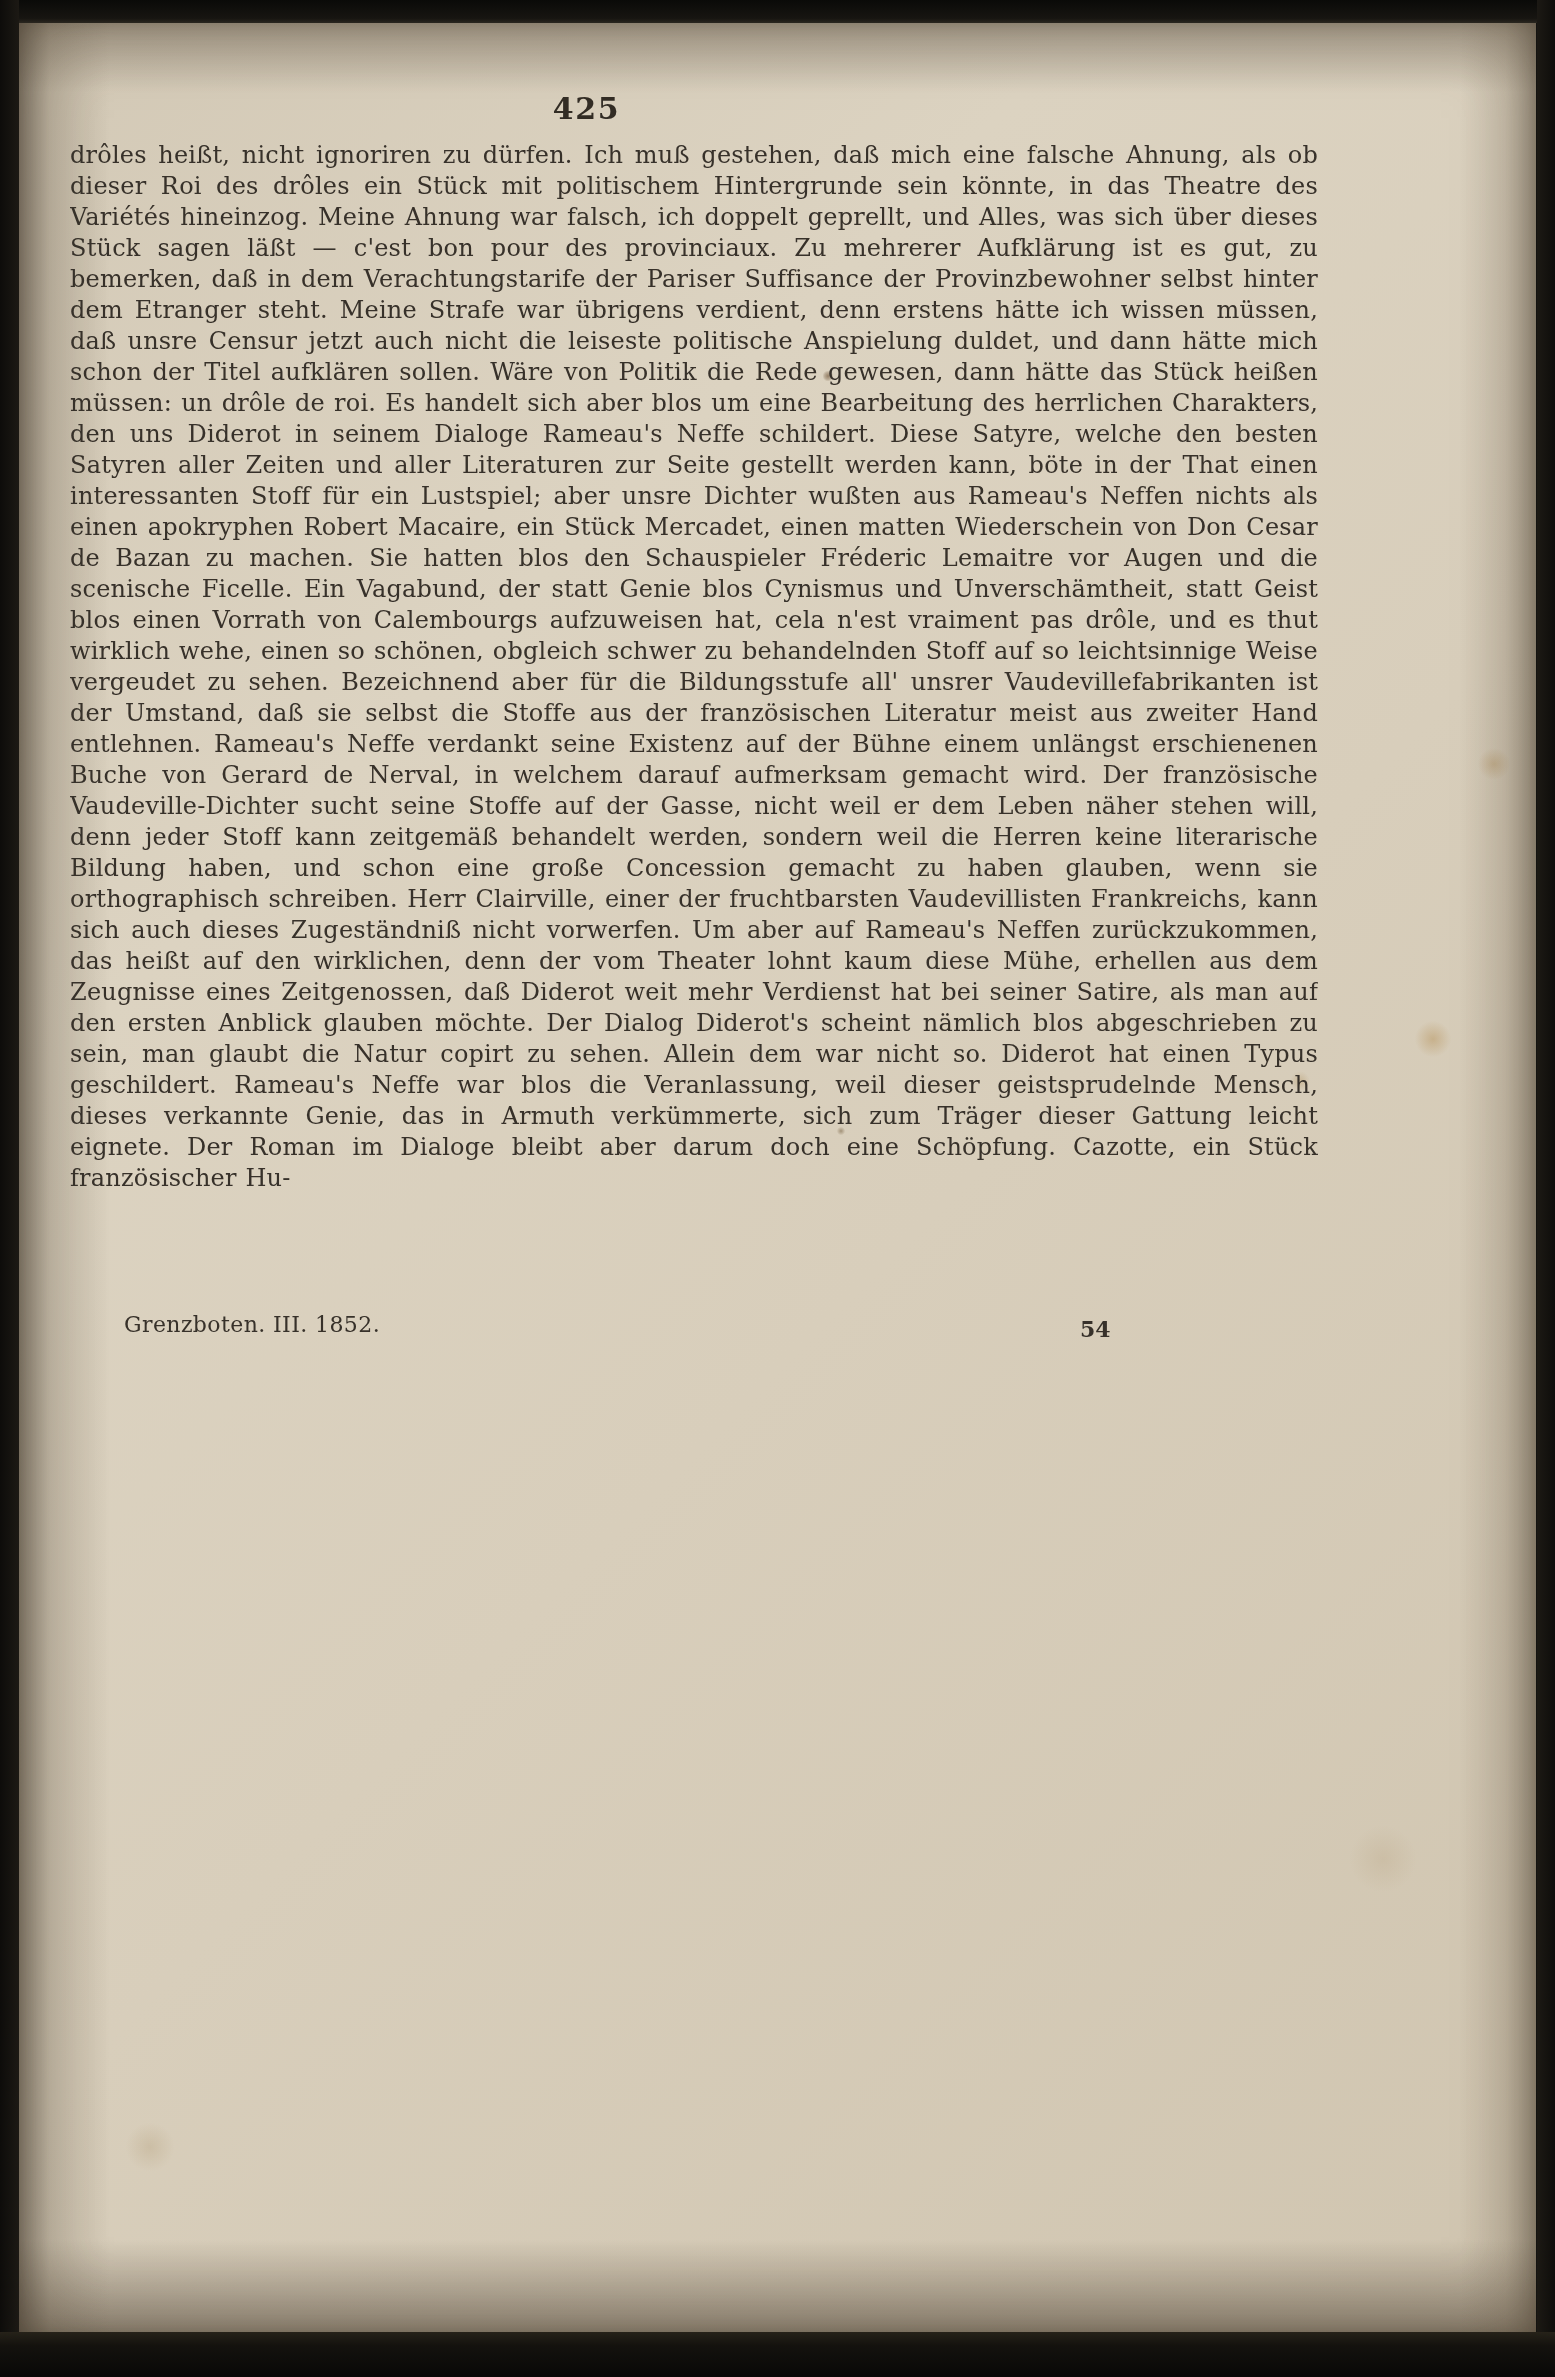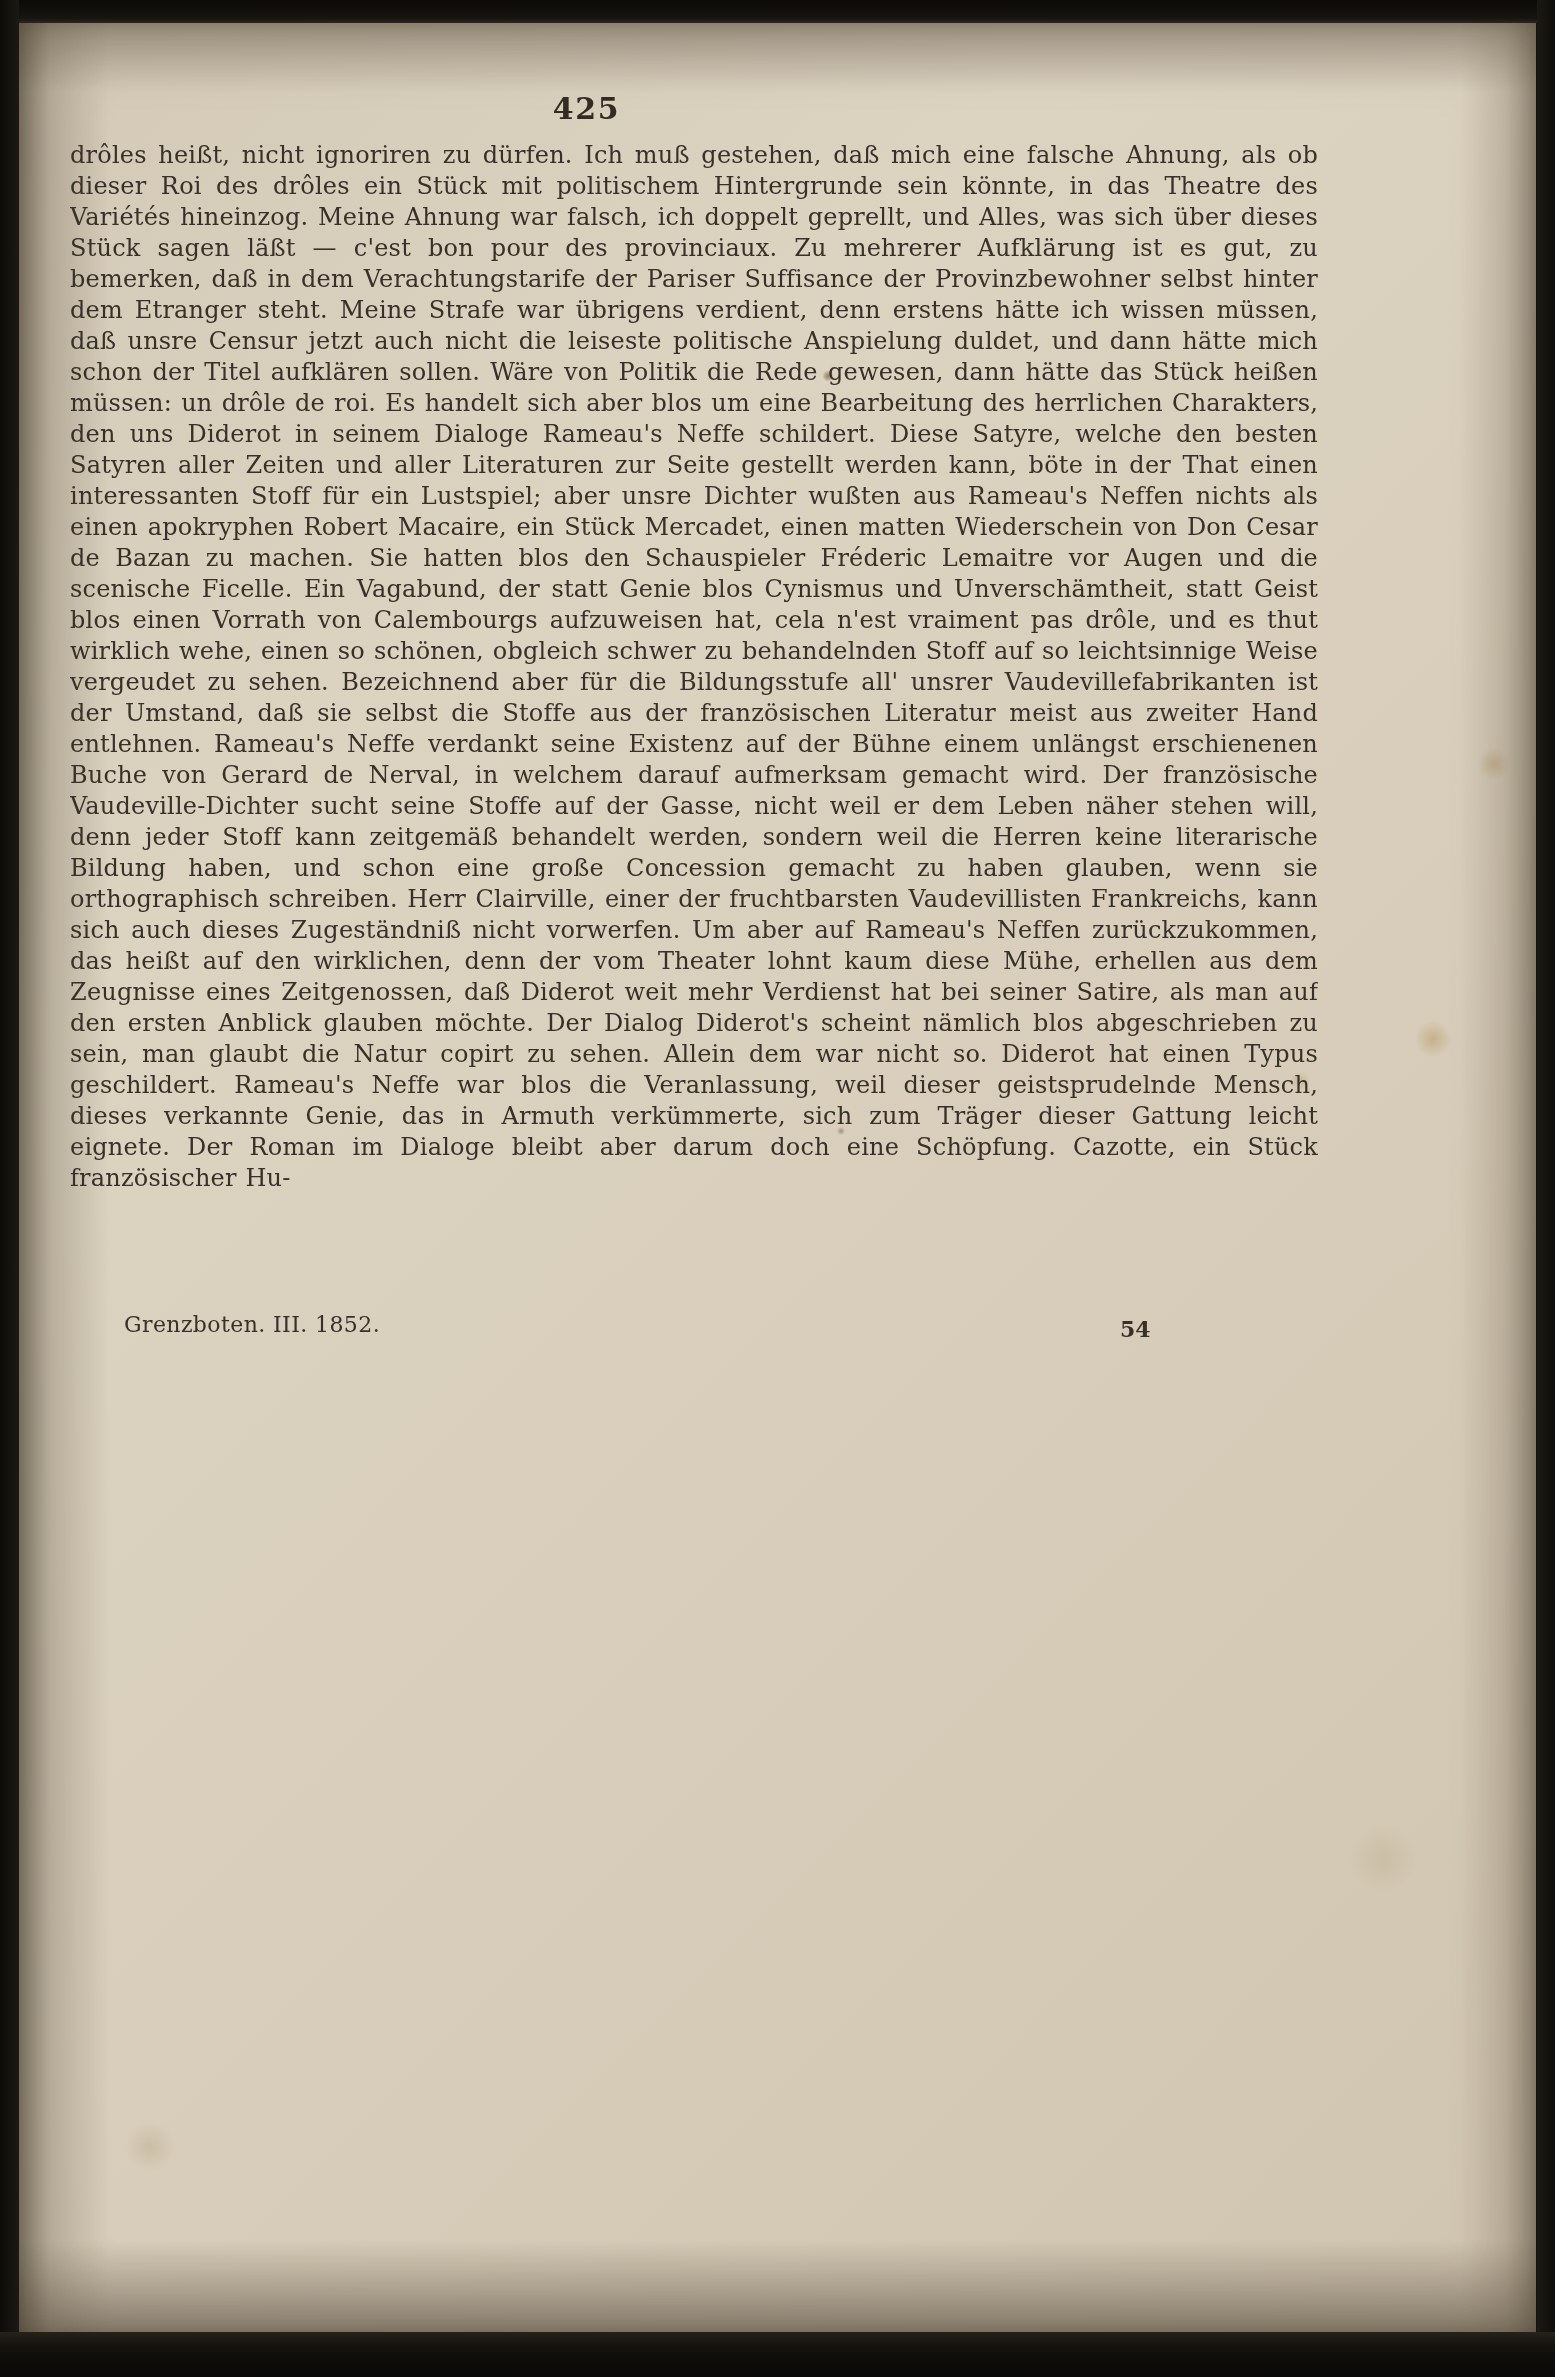--- a/index.html
+++ b/index.html
@@ -80,21 +80,21 @@
     margin-top: 32px;
   }
   .footer-left {
     position: absolute;
     left: 54px;
     top: 0;
     letter-spacing: 0.4px;
   }
   .footer-right {
     position: absolute;
-    left: 1050px;
+    left: 1010px;
     top: 3.5px;
     font-weight: bold;
   }
   
   .band-top {
     position: absolute;
     left: 0; top: 0;
     width: 1556px; height: 23px;
     background: linear-gradient(180deg, #0a0a08 0%, #171511 80%, #2a261f 100%);
   }

